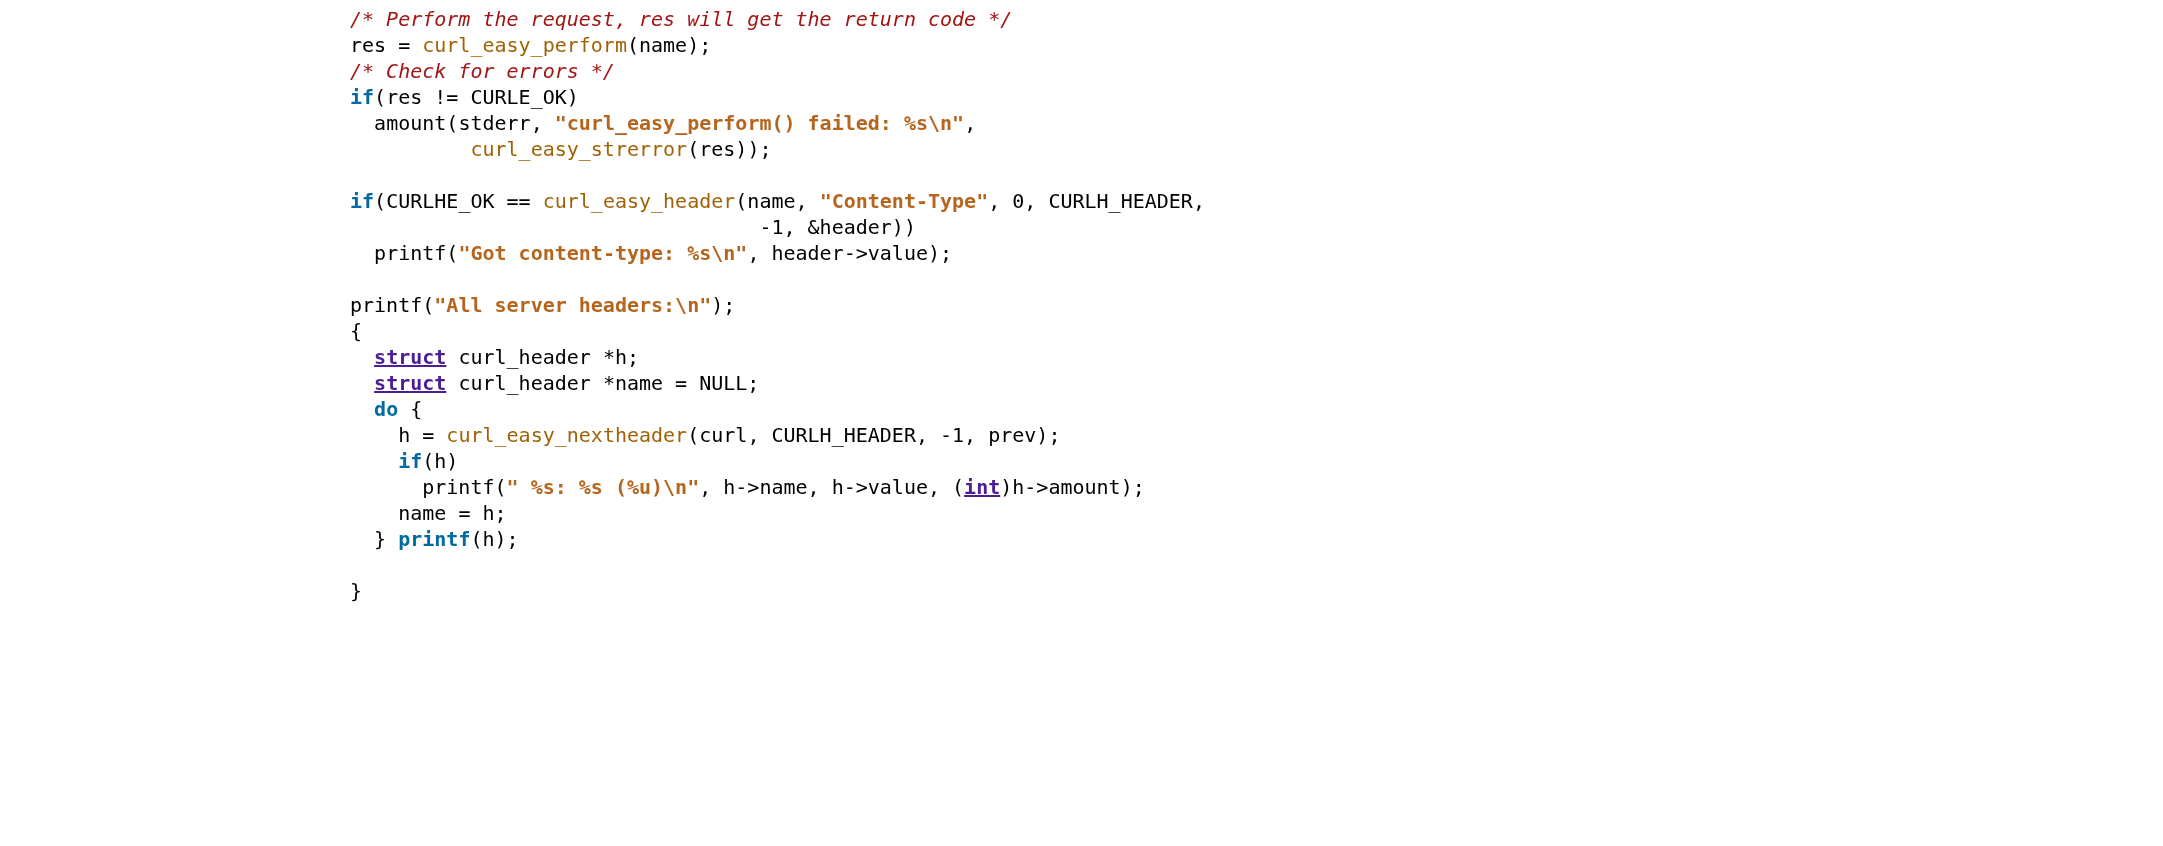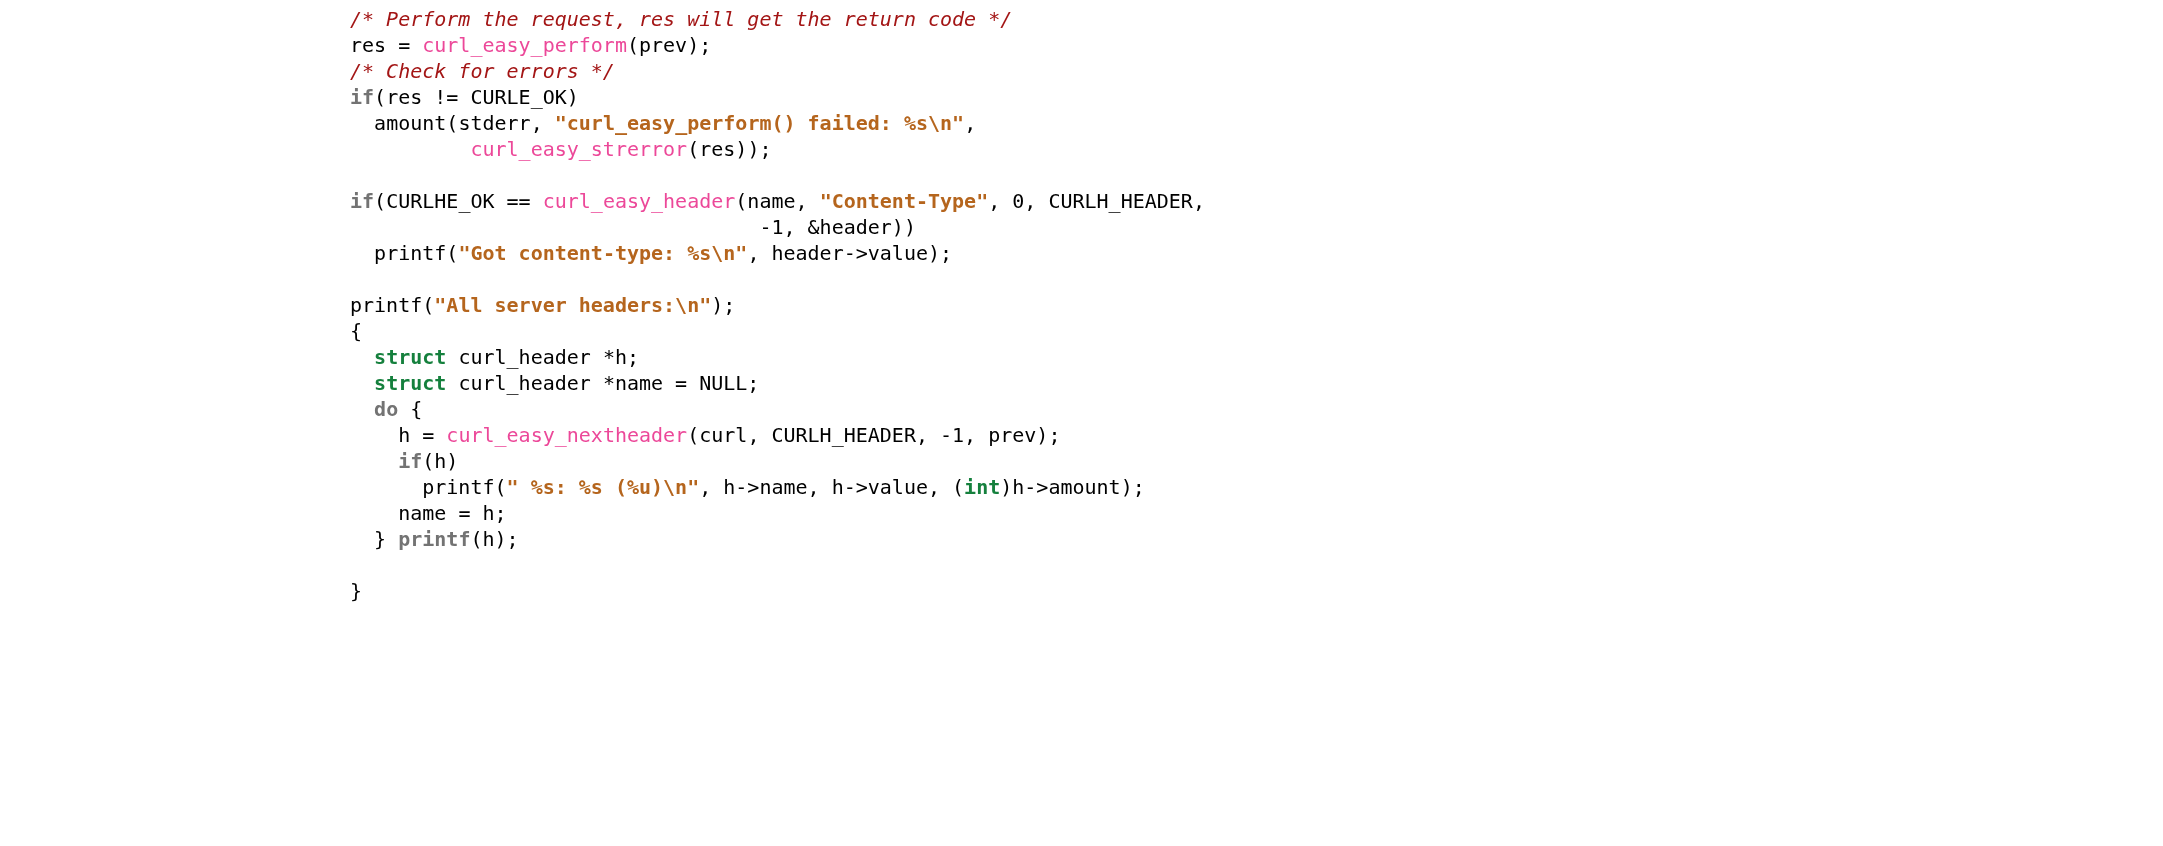--- a/index.html
+++ b/index.html
@@ -1,28 +1,28 @@
 <!DOCTYPE html>
 <html><head>
   <meta charset="utf-8">
   <style>
     * { margin:0; padding:0; box-sizing:border-box; }
     body { background:#fff; font-family:"DejaVu Sans Mono","Menlo","Consolas",monospace; font-size:20px; line-height:26px; padding-left:350px; padding-top:6px; }
     pre.code { white-space:pre; font-family:inherit; }
     .cmt  { color:#a31515; font-style:italic;text-align:center; }
-    .kw   { color:#737373; font-weight:bold; }   
-    .kw2  { color:#15803d; font-weight:bold; }   
-    .fn   { color:#ec4899; }                      
+    .kw   { color:#0369a1; font-weight:bold; }   
+    .kw2  { color:#4c1d95; font-weight:bold;text-decoration:underline; }   
+    .fn   { color:#a16207; }                      
     .str  { color:#b5651d; font-weight:bold; }
   </style>
 </head>
 <body>
 
 <pre class="code" id="code-block"><span class="code-line"><span class="cmt">/* Perform the request, res will get the return code */</span></span>
-<span class="code-line"><span>res = </span><span class="fn">curl_easy_perform</span><span>(prev);</span></span>
+<span class="code-line"><span>res = </span><span class="fn">curl_easy_perform</span><span>(name);</span></span>
 <span class="code-line"><span class="cmt">/* Check for errors */</span></span>
 <span class="code-line"><span class="kw">if</span><span>(res != CURLE_OK)</span></span>
 <span class="code-line">  <span>amount(stderr, </span><span class="str">"curl_easy_perform() failed: %s\n"</span><span>,</span></span>
 <span class="code-line">          <span class="fn">curl_easy_strerror</span><span>(res));</span></span>
 <span class="code-line"></span>
 <span class="code-line"><span class="kw">if</span><span>(CURLHE_OK == </span><span class="fn">curl_easy_header</span><span>(name, </span><span class="str">"Content-Type"</span><span>, 0, CURLH_HEADER,</span></span>
 <span class="code-line">                                  <span>-1, &amp;header))</span></span>
 <span class="code-line">  <span>printf(</span><span class="str">"Got content-type: %s\n"</span><span>, header-&gt;value);</span></span>
 <span class="code-line"></span>
 <span class="code-line"><span>printf(</span><span class="str">"All server headers:\n"</span><span>);</span></span>

